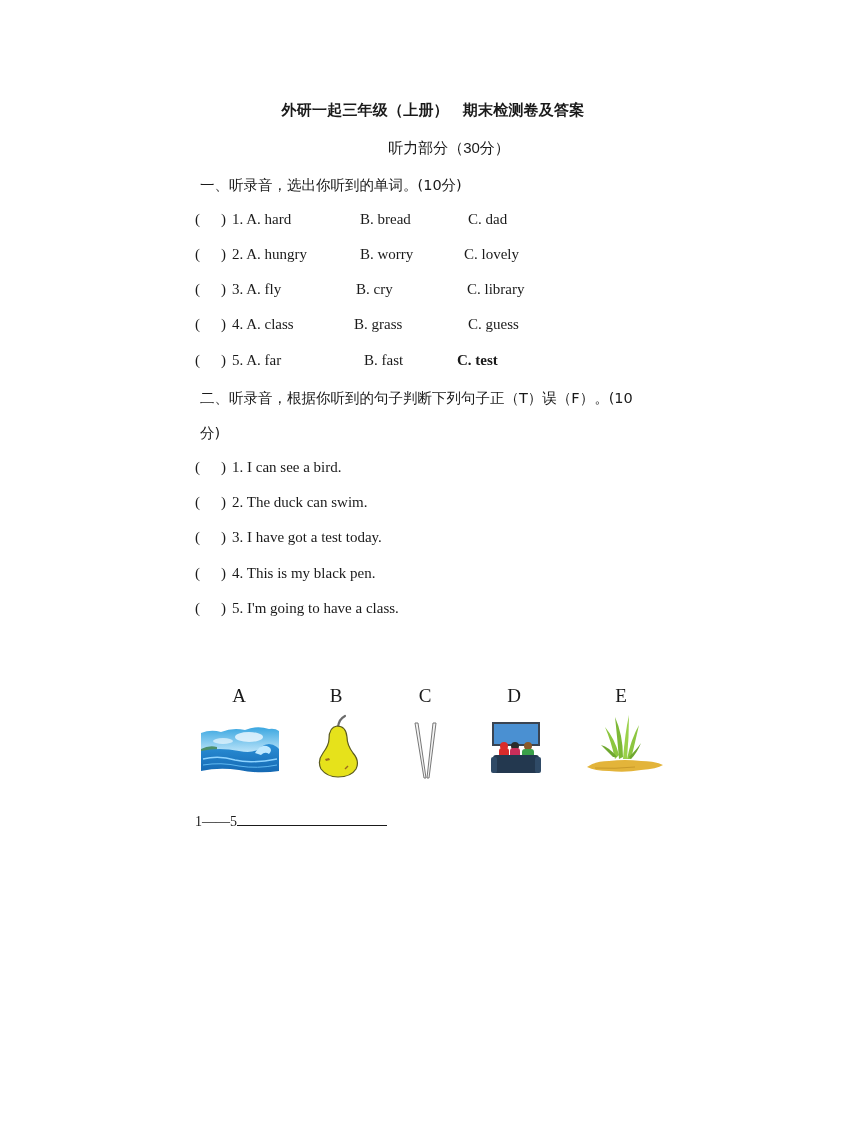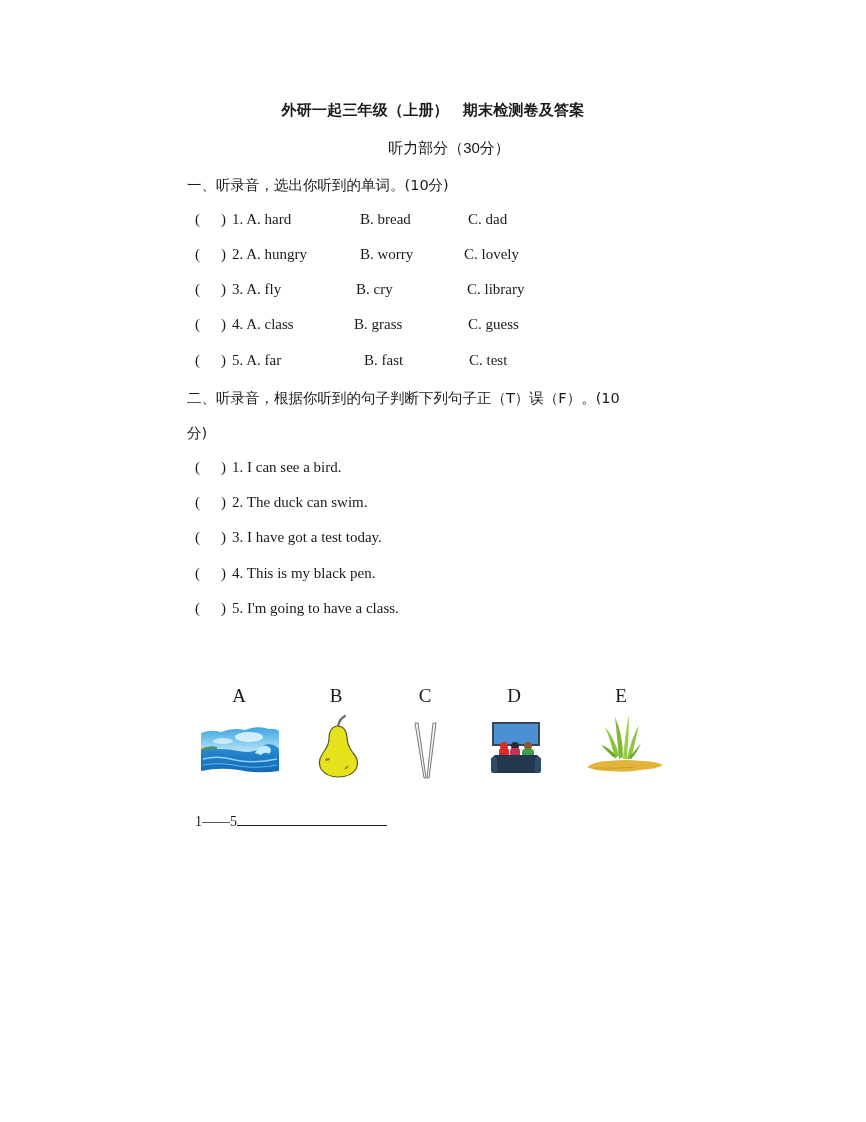--- a/index.html
+++ b/index.html
@@ -34,21 +34,21 @@
     .subtitle {
       position: absolute;
       left: 16px; width: 866px;
       top: 139px;
       text-align: center;
       font-size: 15px;
       font-family: Liberation Sans, sans-serif;
     }
     .sec {
       position: absolute;
-      left: 187px;
+      left: 200px;
       font-family: "DejaVu Sans", sans-serif;
       font-size: 14.5px;
       white-space: nowrap;
     }
     .row {
       position: absolute;
       left: 195px;
       height: 20px;
       font-size: 15px;
       white-space: nowrap;
@@ -130,21 +130,21 @@
     <span class="paren-r">)</span>
     <span class="optA">4. A. class</span>
     <span class="optB" style="left:159px;">B. grass</span>
     <span class="optC" style="left:273px;">C. guess</span>
   </div>
   <div class="row" style="top:352px;">
     <span class="paren-l">(</span>
     <span class="paren-r">)</span>
     <span class="optA">5. A. far</span>
     <span class="optB" style="left:161px;margin-left:8px;">B. fast</span>
-    <span class="optC" style="left:274px;">C. test</span>
+    <span class="optC" style="left:262px;font-weight:bold;">C. test</span>
   </div>
 
   <div class="sec" style="top:389px;">二、听录音，根据你听到的句子判断下列句子正（T）误（F）。(10</div>
   <div class="sec" style="top:424px;">分)</div>
 
   <div class="row" style="top:459px;">
     <span class="paren-l">(</span>
     <span class="paren-r">)</span>
     <span class="stmt">1. I can see a bird.</span>
   </div>

